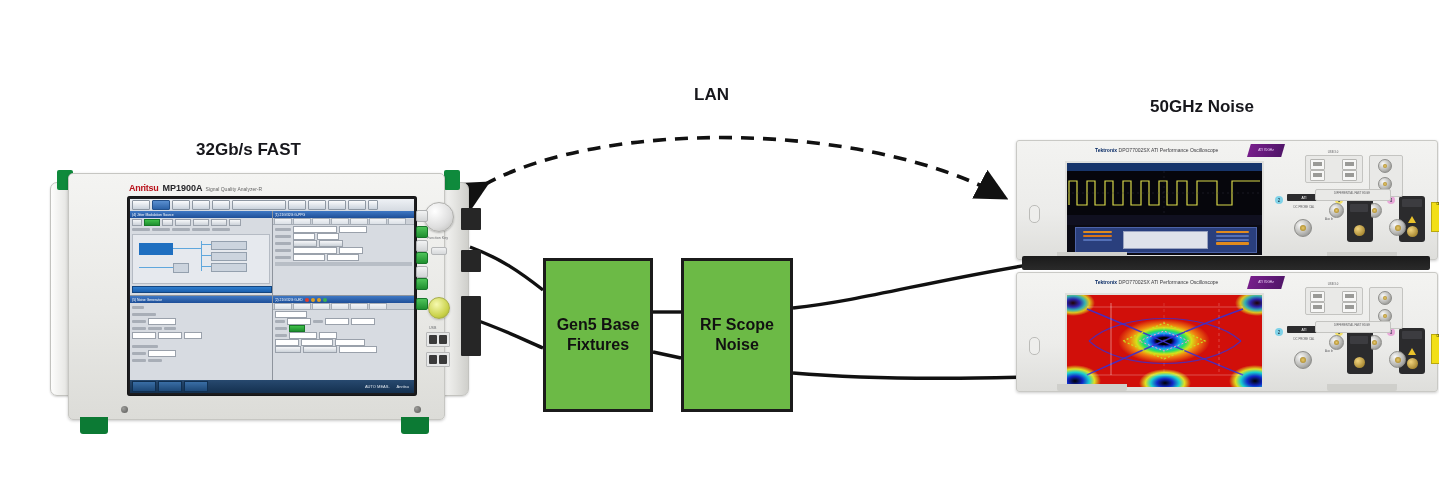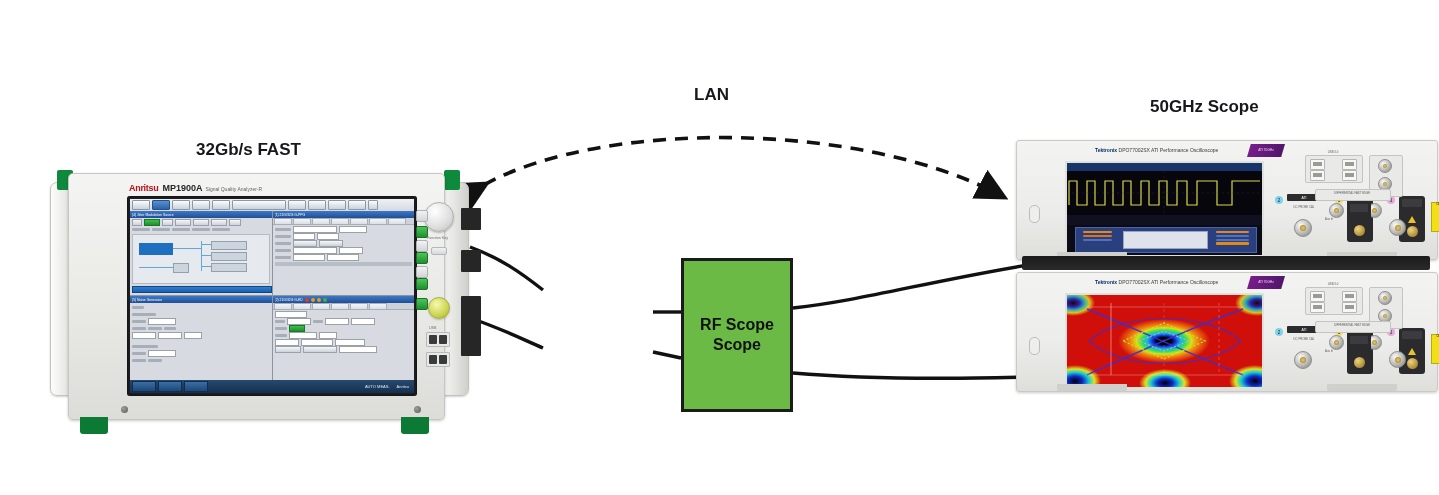--- a/index.html
+++ b/index.html
@@ -161,21 +161,21 @@
   .pwr-oval{position:absolute;left:12px;top:64px;width:9px;height:16px;border-radius:5px;
             border:1px solid #bcbcb9;background:#eeeeec;}
 </style>
 </head>
 <body>
 
 <div class="stage">
 
   <div class="lbl" id="lbl-bert">32Gb/s FAST</div>
   <div class="lbl" id="lbl-lan">LAN</div>
-  <div class="lbl" id="lbl-scope">50GHz Scope</div>
+  <div class="lbl" id="lbl-scope">50GHz Noise</div>
 
   <svg class="wires" viewBox="0 0 1439 495">
     <defs>
       <marker id="ah" markerWidth="9" markerHeight="9" refX="7" refY="4.5" orient="auto">
         <path d="M0,0 L9,4.5 L0,9 Z" fill="#111"></path>
       </marker>
     </defs>
 
     <path d="M 484,185 C 600,120 860,120 1002,196" fill="none" stroke="#111" stroke-width="3.6" stroke-dasharray="13,9" marker-start="url(#ah)" marker-end="url(#ah)"></path>
 
@@ -183,24 +183,30 @@
     <path d="M 470,318 C 500,328 520,338 543,348" fill="none" stroke="#111" stroke-width="3.4"></path>
 
     <path d="M 653,312 L 681,312" fill="none" stroke="#111" stroke-width="3.4"></path>
     <path d="M 653,352 L 681,358" fill="none" stroke="#111" stroke-width="3.4"></path>
 
     <path d="M 793,308 C 900,296 980,262 1230,240" fill="none" stroke="#111" stroke-width="3.4"></path>
 
     <path d="M 793,373 C 900,382 1000,378 1230,372" fill="none" stroke="#111" stroke-width="3.4"></path>
   </svg>
 
+  <div class="gbox" id="gen5">
+    <div>
+      <span>Gen5 Base</span>
+      <span>Fixtures</span>
+    </div>
+  </div>
   <div class="gbox" id="rfsw">
     <div>
       <span>RF Scope</span>
-      <span>Scope</span>
+      <span>Noise</span>
     </div>
   </div>
 
   <div id="bert">
     <div class="handle" id="handle-l"></div>
     <div class="handle" id="handle-r"></div>
     <div class="handle-tab" id="htab-l"></div>
     <div class="handle-tab" id="htab-r"></div>
 
     <div class="blkport" style="top:40px;width:20px;height:22px;"></div>

